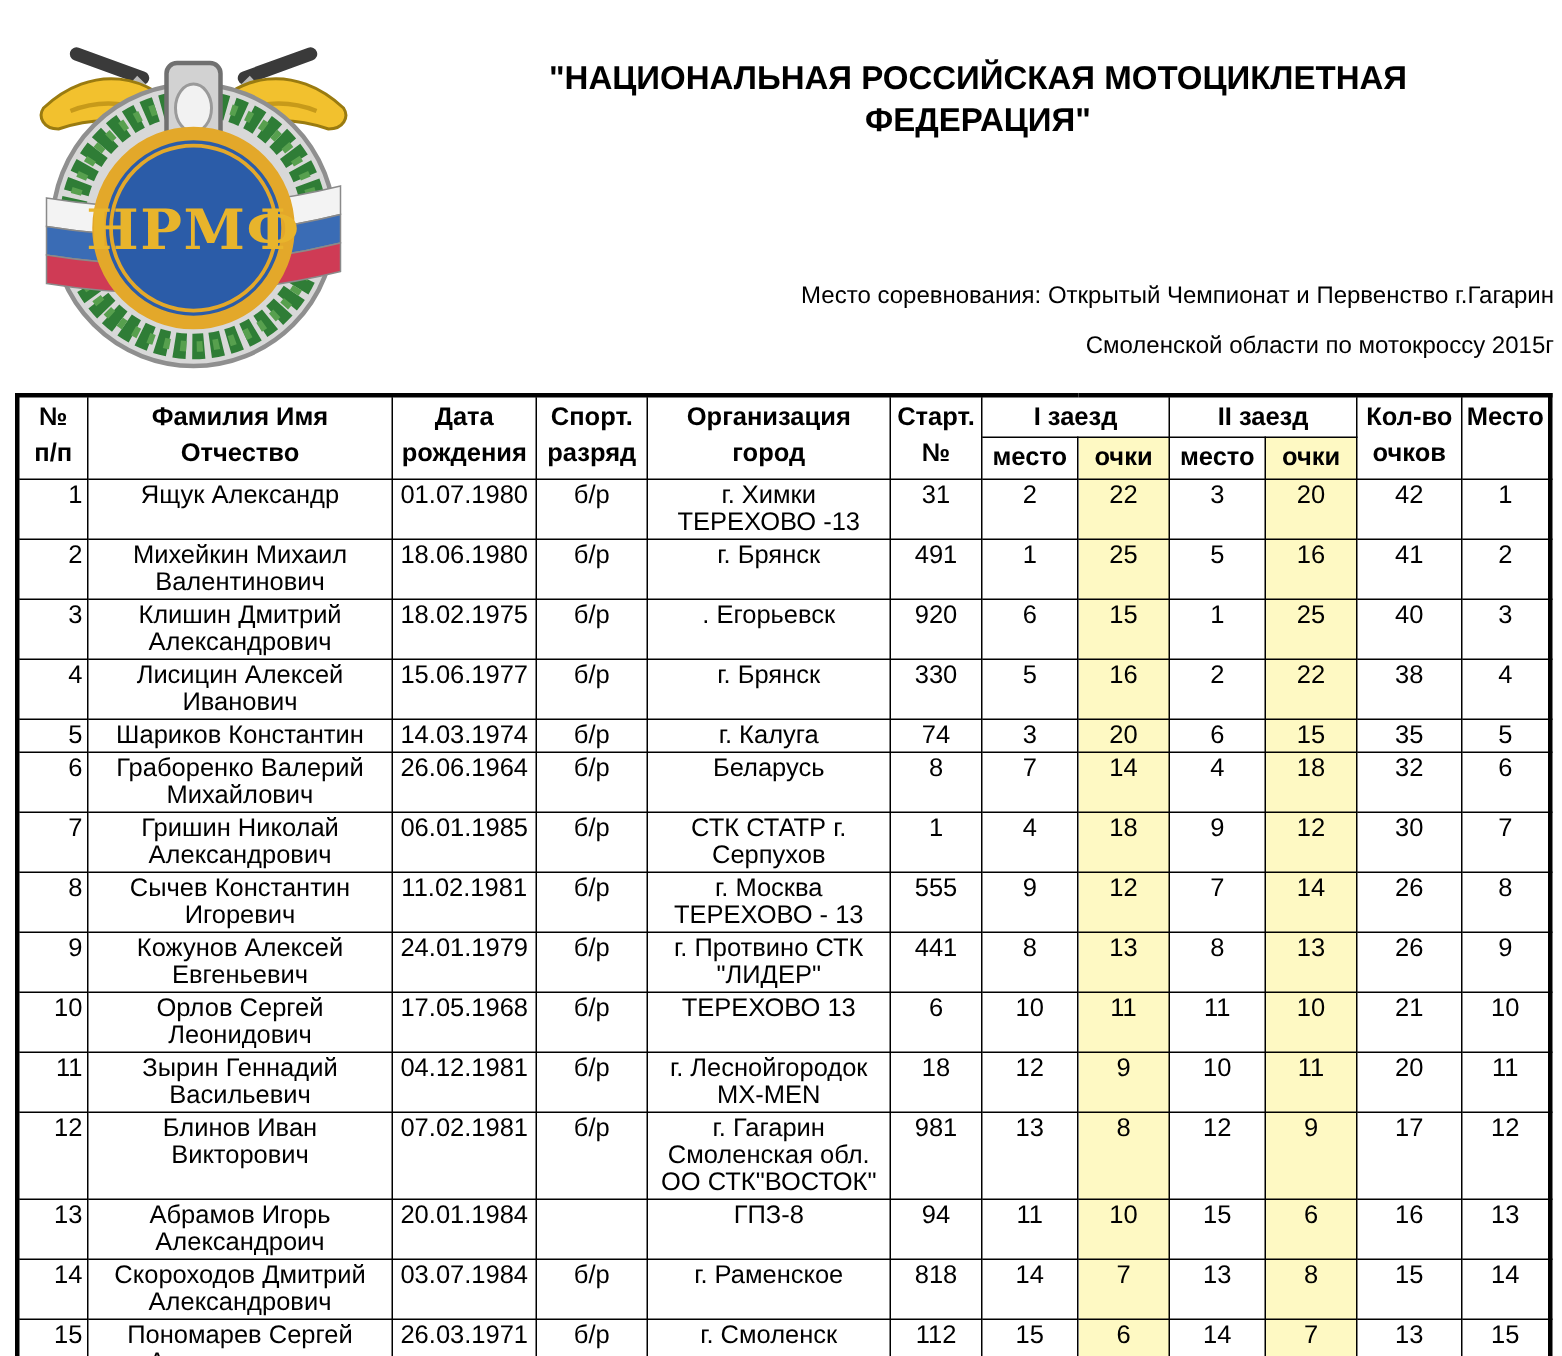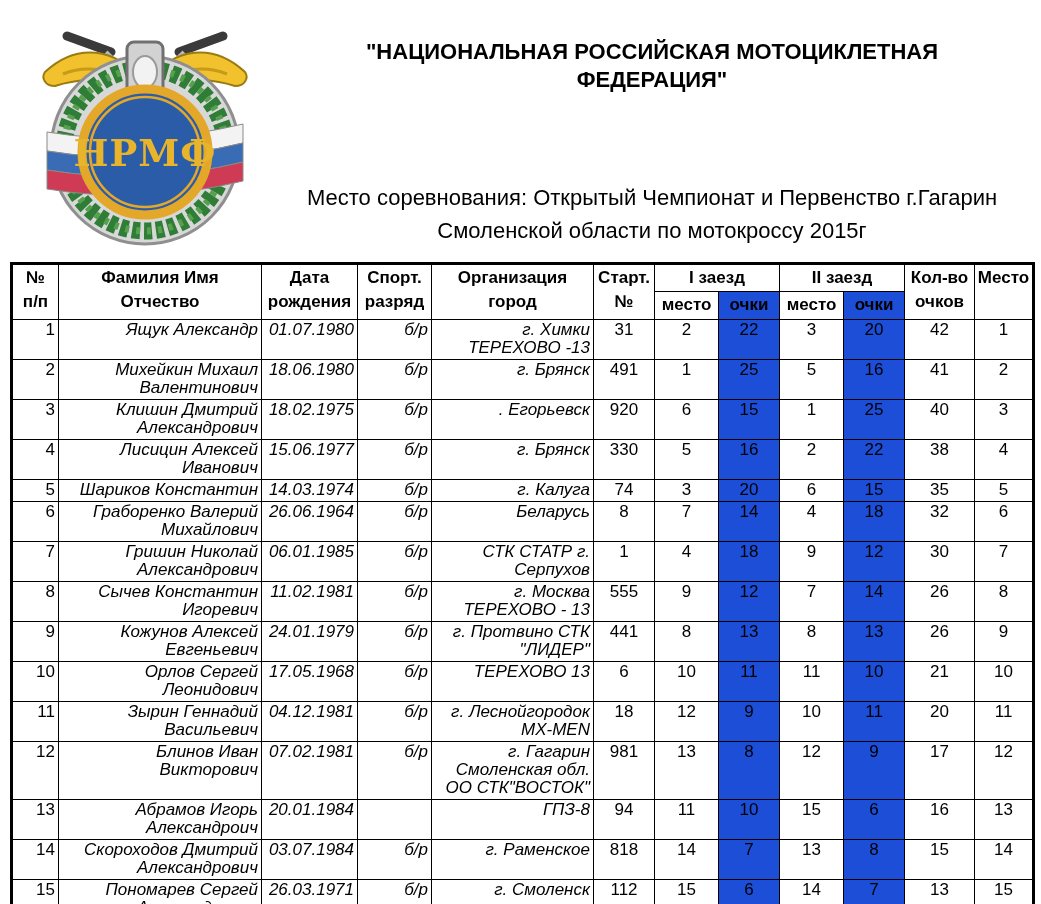--- a/index.html
+++ b/index.html
@@ -8,36 +8,36 @@
     overflow: hidden;
     background: #ffffff;
     color: #000;
     font-family: "Liberation Sans", sans-serif;
   }
   .page { position: relative; width: 1041px; height: 904px; }
 
   
   .header { position: relative; height: 262px; }
   .logo {
-    position: absolute; left: 33px; top: 12px;
+    position: absolute; left: 17px; top: 12px;
     width: 224px; height: 236px;
   }
   .title-block {
     margin-left: 268px; margin-right: 5px;
     padding-top: 10px;
     text-align: center;
     font-weight: bold;
     font-size: 22px; line-height: 28px;
     white-space: pre-line;
   }
   .meta-block {
     margin-left: 268px; margin-right: 5px;
     margin-top: 26px;
-    text-align: center;
-    font-size: 22px; line-height: 33px;
+    text-align: right;
+    font-size: 16px; line-height: 33px;
     white-space: pre-line;
   }
 
   
   table.results {
     border-collapse: collapse;
     table-layout: fixed;
     margin-left: 10px;
     width: 1022px;
     border: 3px solid #000;
@@ -51,24 +51,24 @@
     line-height: 18px;
     padding: 1px 3px 2px 3px;
   }
   .results thead th {
     font-weight: bold;
     text-align: center;
     line-height: 24px;
     padding: 1px 1px;
   }
   .results thead tr.sub th { height: 25px; }
-  .shaded { background: #1d4ed8; }
+  .shaded { background: #fef9c3; }
 
   .c-num   { text-align: right; padding-right: 5px; }
-  .c-left  { text-align: right; padding-left: 4px; font-style: italic; }
+  .c-left  { text-align: center; padding-left: 4px; }
   .c-center{ text-align: center; }
 
   col.w-num   { width: 47px; }
   col.w-name  { width: 203px; }
   col.w-birth { width: 96px; }
   col.w-rank  { width: 74px; }
   col.w-org   { width: 162px; }
   col.w-start { width: 61px; }
   col.w-p1    { width: 64px; }
   col.w-o1    { width: 61px; }

